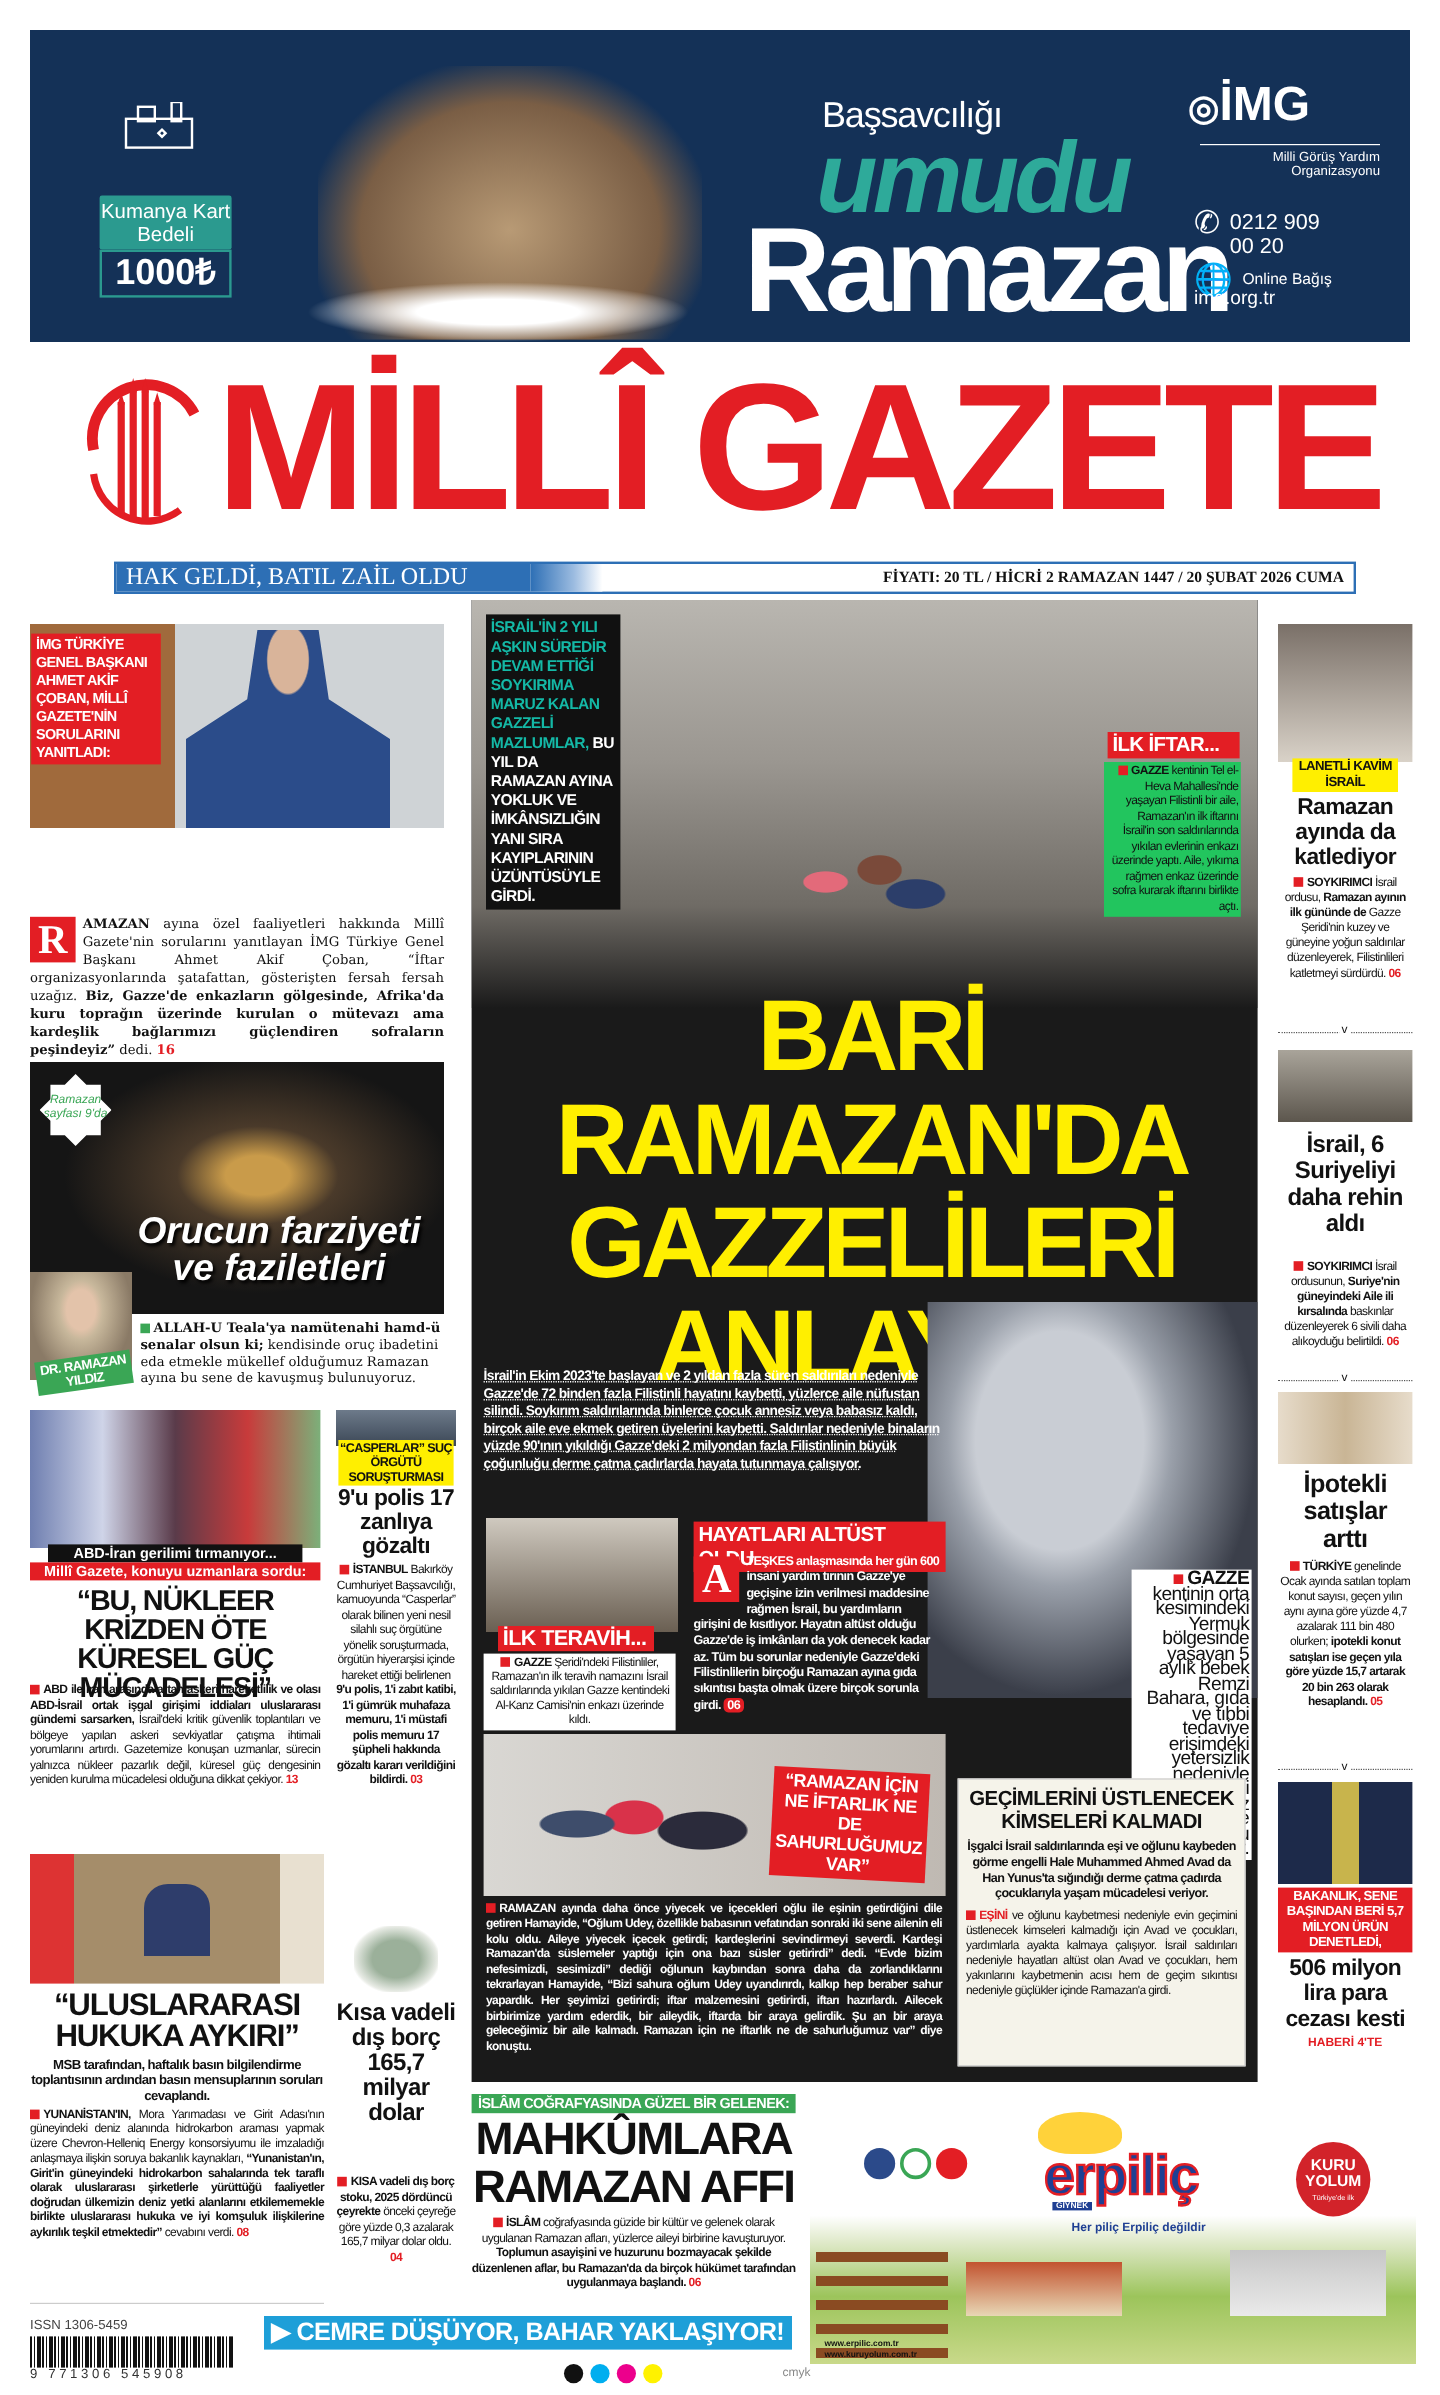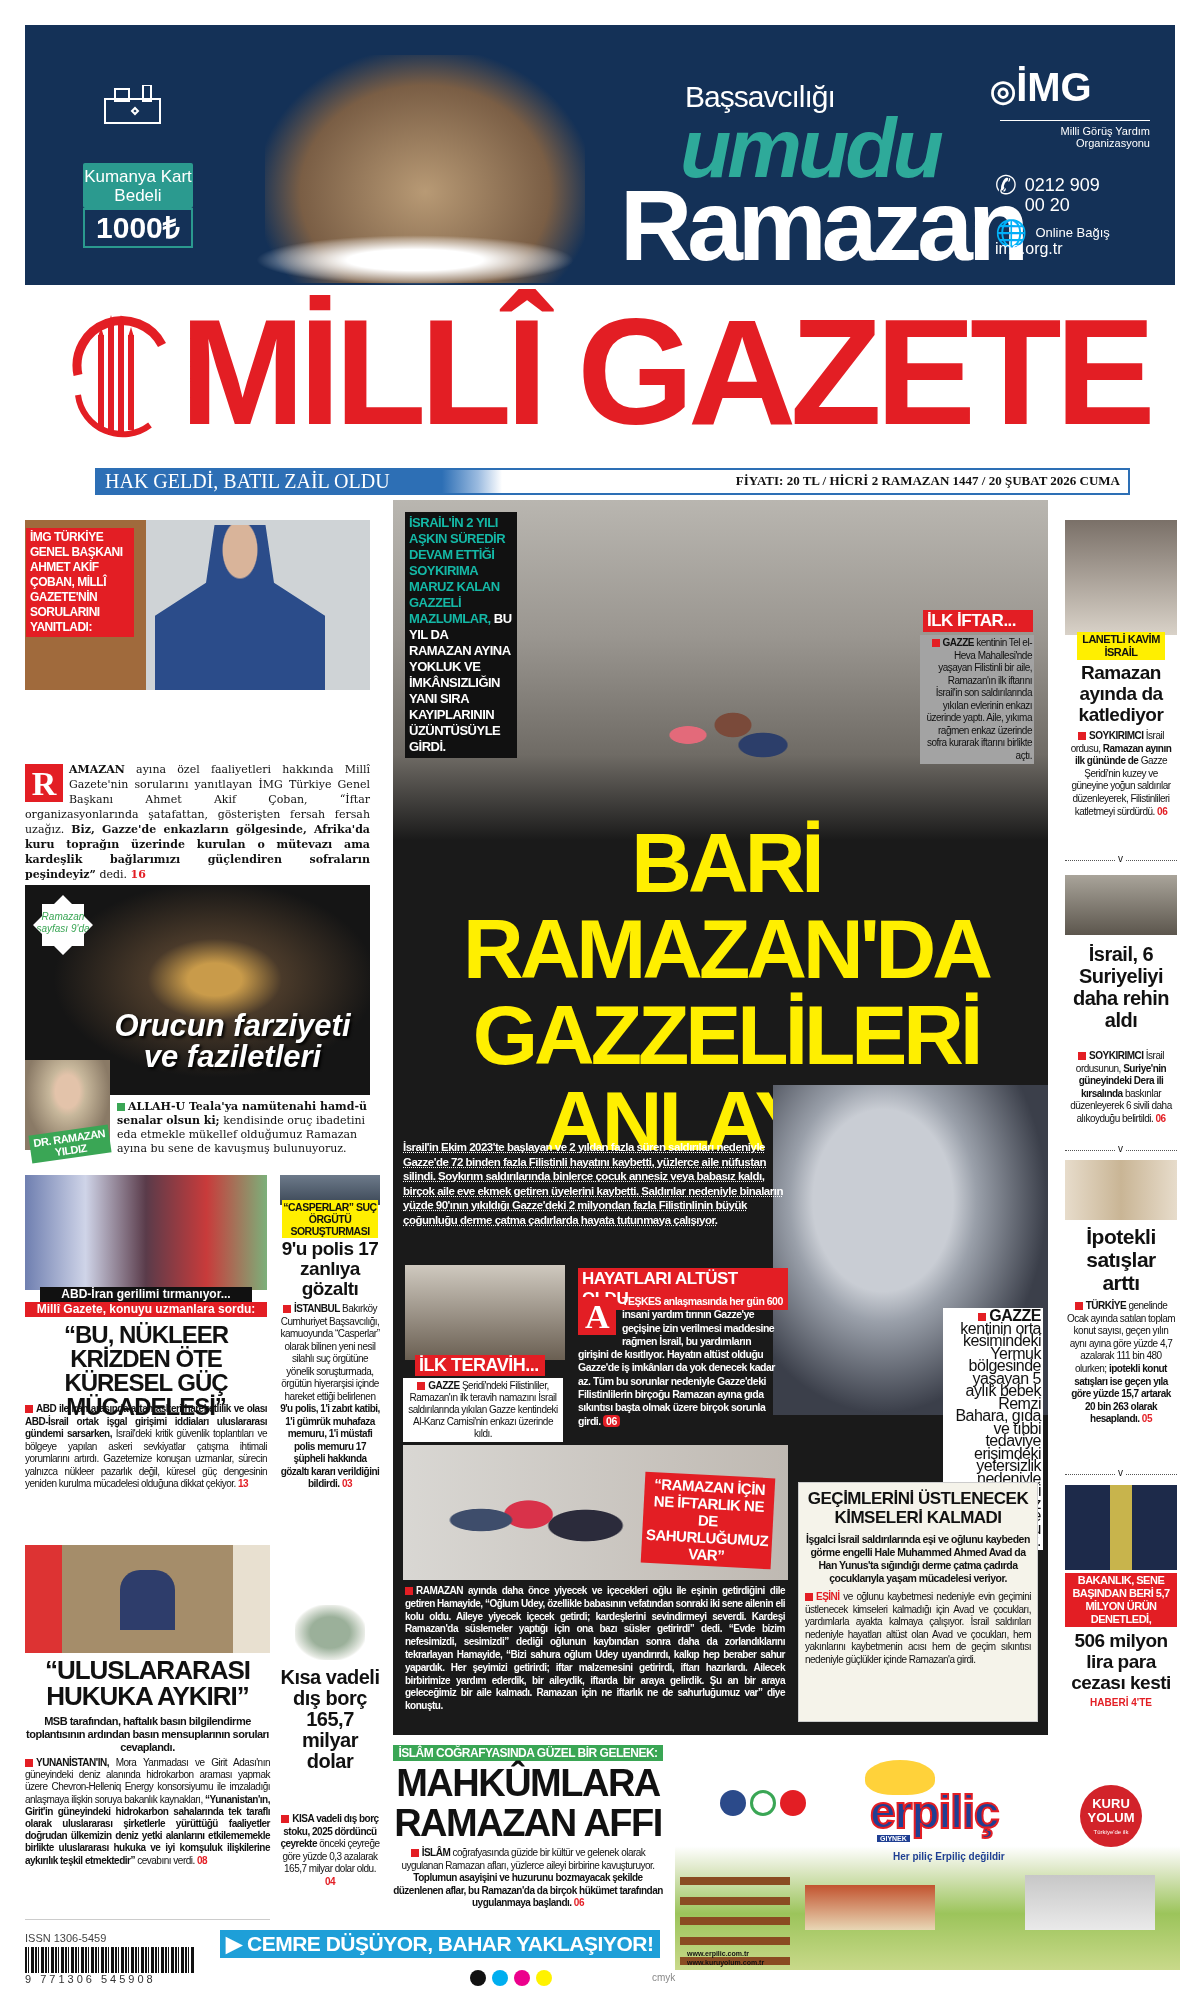--- a/index.html
+++ b/index.html
@@ -155,21 +155,21 @@
 <div class="abs" style="left:25px;top:1973px;font-size:11px;letter-spacing:3px;color:#333">9 771306 545908</div>
 
 <div class="abs" style="left:393px;top:500px;width:655px;height:1235px;background:#1a1a1a;overflow:hidden">
   <div class="photo" style="left:0;top:0;width:655px;height:340px;background:linear-gradient(180deg,#b9b6b0 0%,#9a9690 40%,#6f6b65 75%,#1a1a1a 100%)">
     <div class="abs" style="left:250px;top:185px;width:150px;height:100px;background:radial-gradient(ellipse at 30% 50%,#e36a7a 0 12%,transparent 13%),radial-gradient(ellipse at 60% 40%,#7a4a3a 0 14%,transparent 15%),radial-gradient(ellipse at 80% 60%,#2c3e6a 0 14%,transparent 15%)"></div>
   </div>
   <div class="abs bold cond" style="left:12px;top:12px;width:112px;background:#111;color:#fff;font-size:13px;line-height:16px;padding:3px 4px">
     <span style="color:#14b8a6">İSRAİL'İN 2 YILI AŞKIN SÜREDİR DEVAM ETTİĞİ SOYKIRIMA MARUZ KALAN GAZZELİ MAZLUMLAR,</span><span> BU YIL DA RAMAZAN AYINA YOKLUK VE İMKÂNSIZLIĞIN YANI SIRA KAYIPLARININ ÜZÜNTÜSÜYLE GİRDİ.</span>
   </div>
   <div class="abs bold redbg cond" style="left:530px;top:110px;width:110px;font-size:17px;padding:1px 4px">İLK İFTAR...</div>
-  <div class="abs cond" style="left:527px;top:135px;width:114px;background:#a3a3a3;font-size:10px;line-height:12.5px;text-align:right;padding:2px">
+  <div class="abs cond" style="left:527px;top:135px;width:114px;background:#22c55e;font-size:10px;line-height:12.5px;text-align:right;padding:2px">
     <span class="sq"></span><b>GAZZE</b><span> kentinin Tel el-Heva Mahallesi'nde yaşayan Filistinli bir aile, Ramazan'ın ilk iftarını İsrail'in son saldırılarında yıkılan evlerinin enkazı üzerinde yaptı. Aile, yıkıma rağmen enkaz üzerinde sofra kurarak iftarını birlikte açtı.</span>
   </div>
   <div class="abs bold" style="left:18px;top:320px;width:630px;color:#ffef00;font-size:84px;line-height:86px;letter-spacing:-4px;text-align:center;font-family:'Liberation Sans Narrow','Liberation Sans',sans-serif">
     <div>BARİ RAMAZAN'DA</div>
     <div>GAZZELİLERİ</div>
     <div><span>ANLAYIN</span><span class="red">!</span></div>
   </div>
   <div class="abs" style="left:380px;top:585px;width:275px;height:330px;background:radial-gradient(ellipse at 40% 35%,#c9cdd4 0 30%,#9aa0aa 40%,#3b3f4a 70%)"></div>
   <div class="abs bold cond" style="left:10px;top:640px;width:385px;color:#fff;font-size:11.5px;line-height:14.5px;text-decoration:underline dotted">İsrail'in Ekim 2023'te başlayan ve 2 yıldan fazla süren saldırıları nedeniyle Gazze'de 72 binden fazla Filistinli hayatını kaybetti, yüzlerce aile nüfustan silindi. Soykırım saldırılarında binlerce çocuk annesiz veya babasız kaldı, birçok aile eve ekmek getiren üyelerini kaybetti. Saldırılar nedeniyle binaların yüzde 90'ının yıkıldığı Gazze'deki 2 milyondan fazla Filistinlinin büyük çoğunluğu derme çatma çadırlarda hayata tutunmaya çalışıyor.</div>
   <div class="photo" style="left:12px;top:765px;width:160px;height:95px;background:linear-gradient(#cfc9bf,#6a5f52)"></div>
@@ -208,21 +208,21 @@
     <span class="sq"></span><b>SOYKIRIMCI</b><span> İsrail ordusu, </span><b>Ramazan ayının ilk gününde de</b><span> Gazze Şeridi'nin kuzey ve güneyine yoğun saldırılar düzenleyerek, Filistinlileri katletmeyi sürdürdü.</span> <span class="ref">06</span>
   </div>
 </div>
 <div class="dotsep" style="left:1065px;top:860px;width:112px"></div>
 <div class="abs" style="left:1116px;top:853px;font-size:10px;background:#fff;padding:0 2px">v</div>
 
 <div class="abs" style="left:1065px;top:875px;width:112px;height:270px">
   <div class="photo" style="left:0;top:0;width:112px;height:60px;background:linear-gradient(#a9a49a,#5c564d)"></div>
   <div class="abs bold center cond" style="left:0;top:68px;width:112px;font-size:20px;line-height:22px">İsrail, 6 Suriyeliyi daha rehin aldı</div>
   <div class="abs center cond" style="left:0;top:175px;width:112px;font-size:10px;line-height:12.6px">
-    <span class="sq"></span><b>SOYKIRIMCI</b><span> İsrail ordusunun, </span><b>Suriye'nin güneyindeki Dera ili kırsalında</b><span> baskınlar düzenleyerek 6 sivili daha alıkoyduğu belirtildi.</span> <span class="ref">06</span>
+    <span class="sq"></span><b>SOYKIRIMCI</b><span> İsrail ordusunun, </span><b>Suriye'nin güneyindeki Aile ili kırsalında</b><span> baskınlar düzenleyerek 6 sivili daha alıkoyduğu belirtildi.</span> <span class="ref">06</span>
   </div>
 </div>
 <div class="dotsep" style="left:1065px;top:1150px;width:112px"></div>
 <div class="abs" style="left:1116px;top:1143px;font-size:10px;background:#fff;padding:0 2px">v</div>
 
 <div class="abs" style="left:1065px;top:1160px;width:112px;height:310px">
   <div class="photo" style="left:0;top:0;width:112px;height:60px;background:linear-gradient(90deg,#e7dccb,#c9b595,#e7dccb)"></div>
   <div class="abs bold center cond" style="left:0;top:65px;width:112px;font-size:21px;line-height:23px">İpotekli satışlar arttı</div>
   <div class="abs center cond" style="left:0;top:140px;width:112px;font-size:10px;line-height:12.6px">
     <span class="sq"></span><b>TÜRKİYE</b><span> genelinde Ocak ayında satılan toplam konut sayısı, geçen yılın aynı ayına göre yüzde 4,7 azalarak 111 bin 480 olurken; </span><b>ipotekli konut satışları ise geçen yıla göre yüzde 15,7 artarak 20 bin 263 olarak hesaplandı.</b> <span class="ref">05</span>

